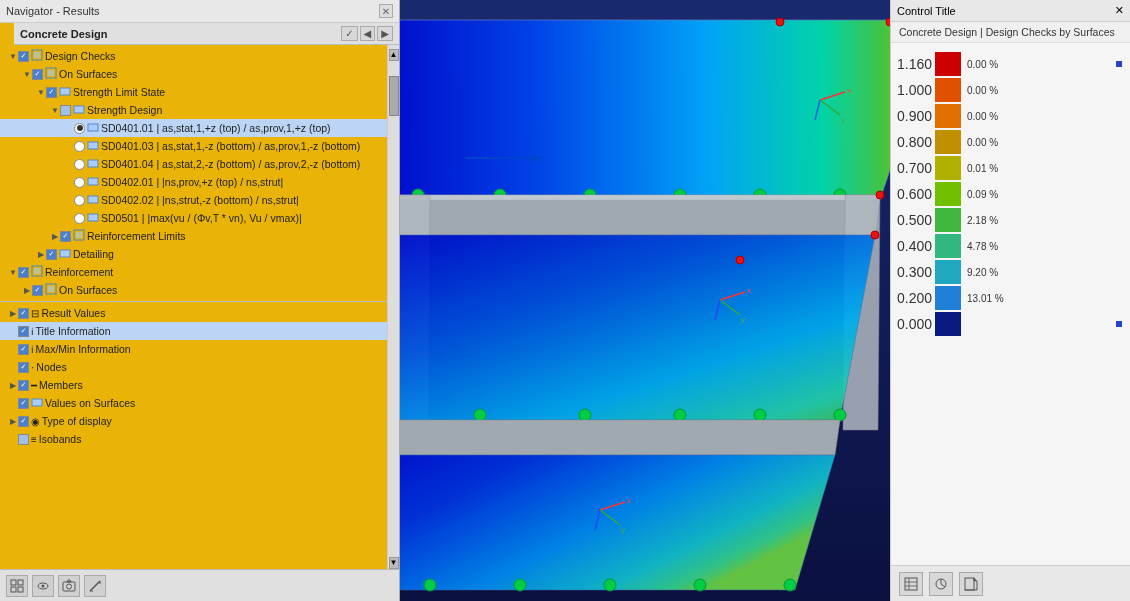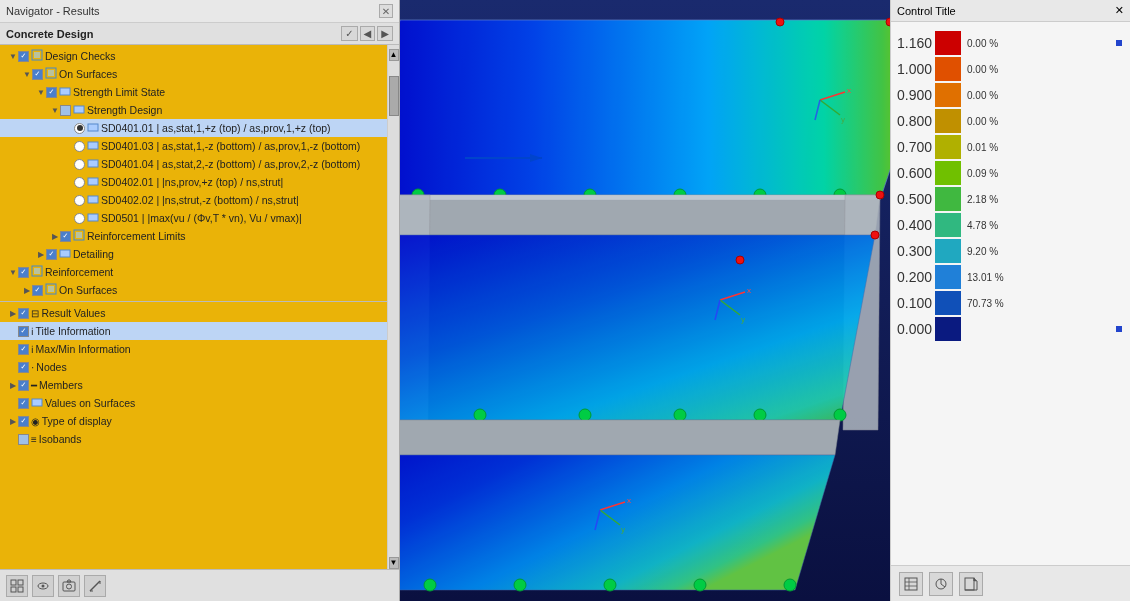--- a/index.html
+++ b/index.html
@@ -51,20 +51,21 @@
       justify-content: center;
     }
 
     .dropdown-bar {
       background: #e0e0e0;
       border-bottom: 1px solid #bbb;
       padding: 3px 6px;
       display: flex;
       align-items: center;
       justify-content: space-between;
+      margin-left: 14px;
     }
 
     .dropdown-label {
       font-size: 11px;
       font-weight: bold;
       color: #222;
     }
 
     .dropdown-controls {
       display: flex;
@@ -707,20 +708,21 @@
       <line x1="5" y1="10" x2="82" y2="10" stroke="#0044cc" stroke-width="2" marker-end="url(#arrowhead)"></line>
     </svg>
   </div>
 </div>
 
 <div class="control-panel">
   <div class="cp-title-bar">
     <span>Control Title</span>
     <div class="close-btn">✕</div>
   </div>
+  <div class="cp-subtitle">Concrete Design | Design Checks by Surfaces</div>
 
   <div class="color-scale" id="color-scale-area">
 
   <div class="scale-row">
         <span class="scale-label">1.160</span>
         <div class="scale-color-bar" style="background: rgb(204, 0, 0);"></div>
         <span class="scale-percent">0.00 %</span>
         <div class="scale-indicator"></div>
       </div>
       <div class="scale-row">
@@ -760,25 +762,20 @@
       </div>
       <div class="scale-row">
         <span class="scale-label">0.300</span>
         <div class="scale-color-bar" style="background: rgb(32, 168, 192);"></div>
         <span class="scale-percent">9.20 %</span>
       </div>
       <div class="scale-row">
         <span class="scale-label">0.200</span>
         <div class="scale-color-bar" style="background: rgb(32, 128, 216);"></div>
         <span class="scale-percent">13.01 %</span>
-      </div>
-      <div class="scale-row">
-        <span class="scale-label">0.100</span>
-        <div class="scale-color-bar" style="background: rgb(16, 80, 184);"></div>
-        <span class="scale-percent">70.73 %</span>
       </div>
       <div class="scale-row">
         <span class="scale-label">0.000</span>
         <div class="scale-color-bar" style="background: rgb(10, 26, 128);"></div>
         <span class="scale-percent"></span>
         <div class="scale-indicator"></div>
       </div>
     </div>
 
   <div class="cp-bottom">

